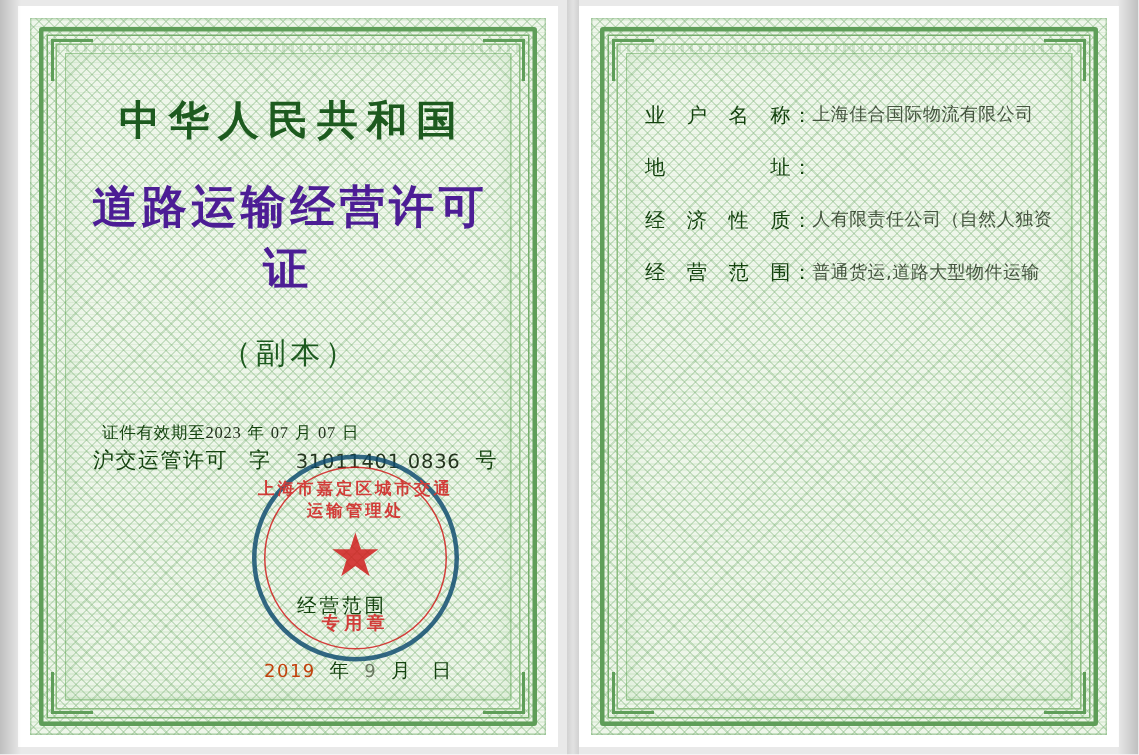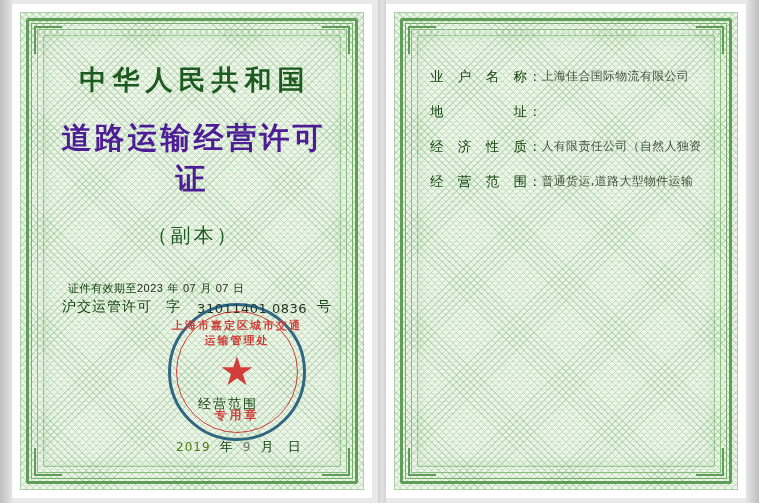--- a/index.html
+++ b/index.html
@@ -157,21 +157,21 @@
     position: absolute;
     left: 22px;
     top: 243px;
     font-family: "DejaVu Serif", "Liberation Serif", serif;
     font-size: 11px;
     color: #14430f;
     letter-spacing: 0.5px;
     display: flex;
     align-items: baseline;
   }
-  .validline .v { font-family: Liberation Sans, sans-serif; font-size: 11px; color: #22301c; }
+  .validline .v { font-family: Liberation Serif, serif; font-size: 11px; color: #22301c; }
   .validline .sep { margin: 0 4px; }
 
   
   .seal {
     position: absolute;
     left: 122px;
     top: 265px;
     width: 132px;
     height: 132px;
     border-radius: 50%;
@@ -220,21 +220,21 @@
   }
   .dateline {
     position: absolute;
     left: 130px;
     top: 400px;
     font-family: "DejaVu Serif", "Liberation Serif", serif;
     font-size: 13px;
     color: #14430f;
     letter-spacing: 1px;
   }
-  .dateline .y { font-family: "DejaVu Sans", sans-serif; font-size: 12px; color: #4d7c0f; }
+  .dateline .y { font-family: "DejaVu Sans", sans-serif; font-size: 12px; color: #c2410c; }
   .dateline .g { margin: 0 4px; }
   .dateline .faint { color: #6c7a63; }
 
   
   .fields {
     position: absolute;
     left: 10px;
     right: 6px;
     top: 30px;
   }

